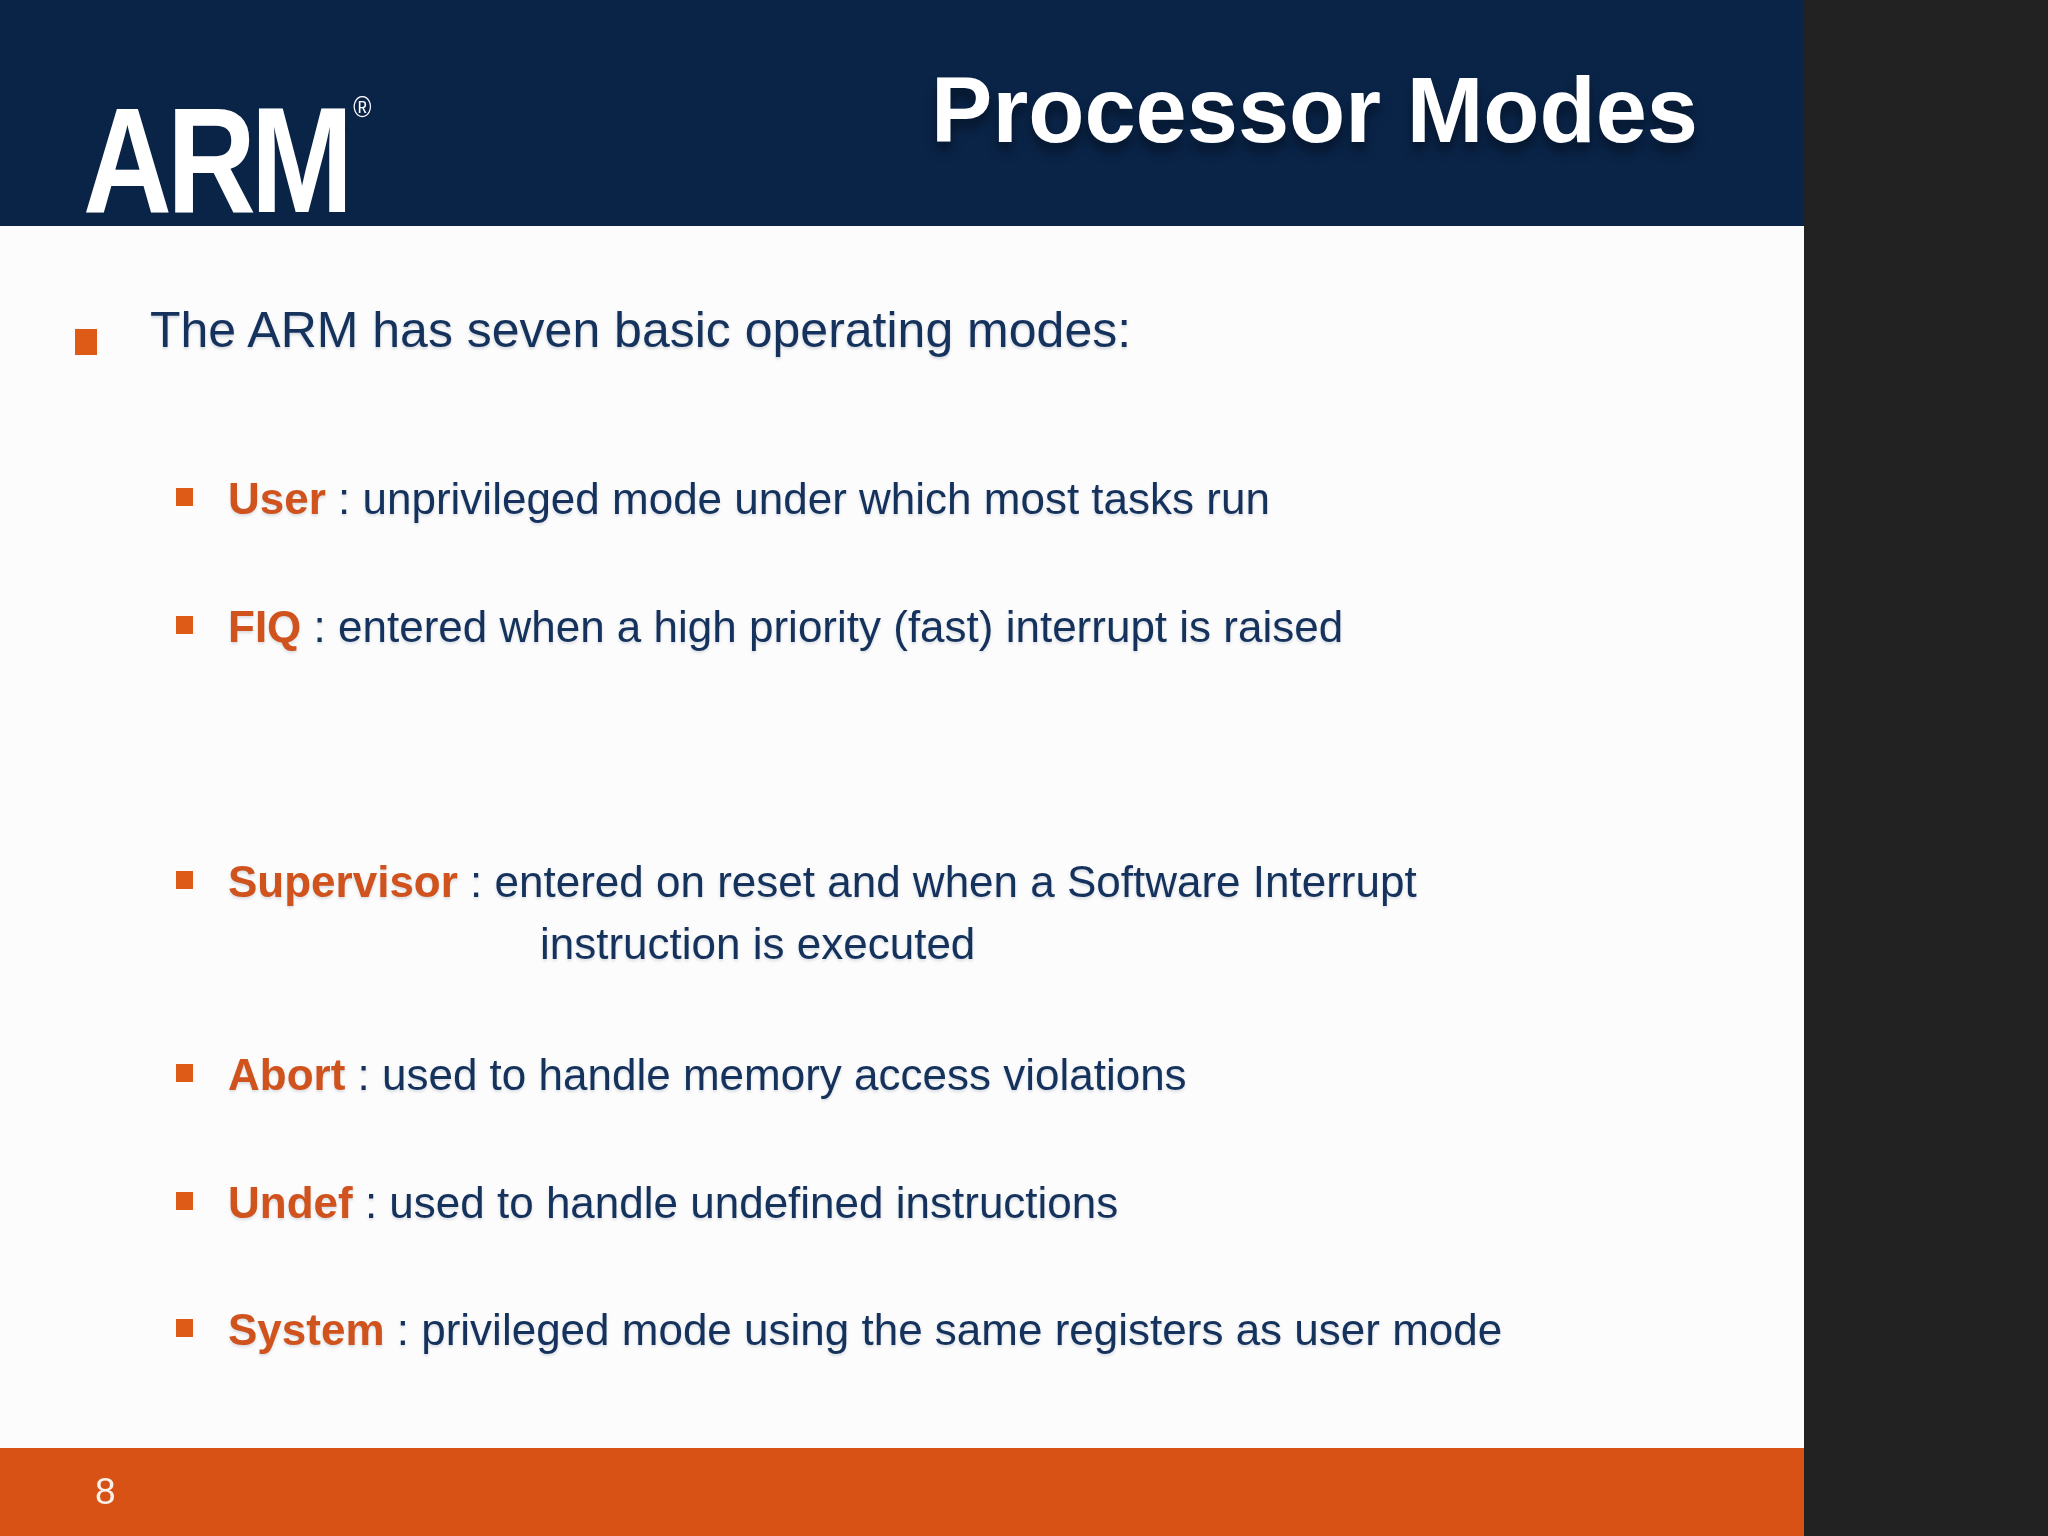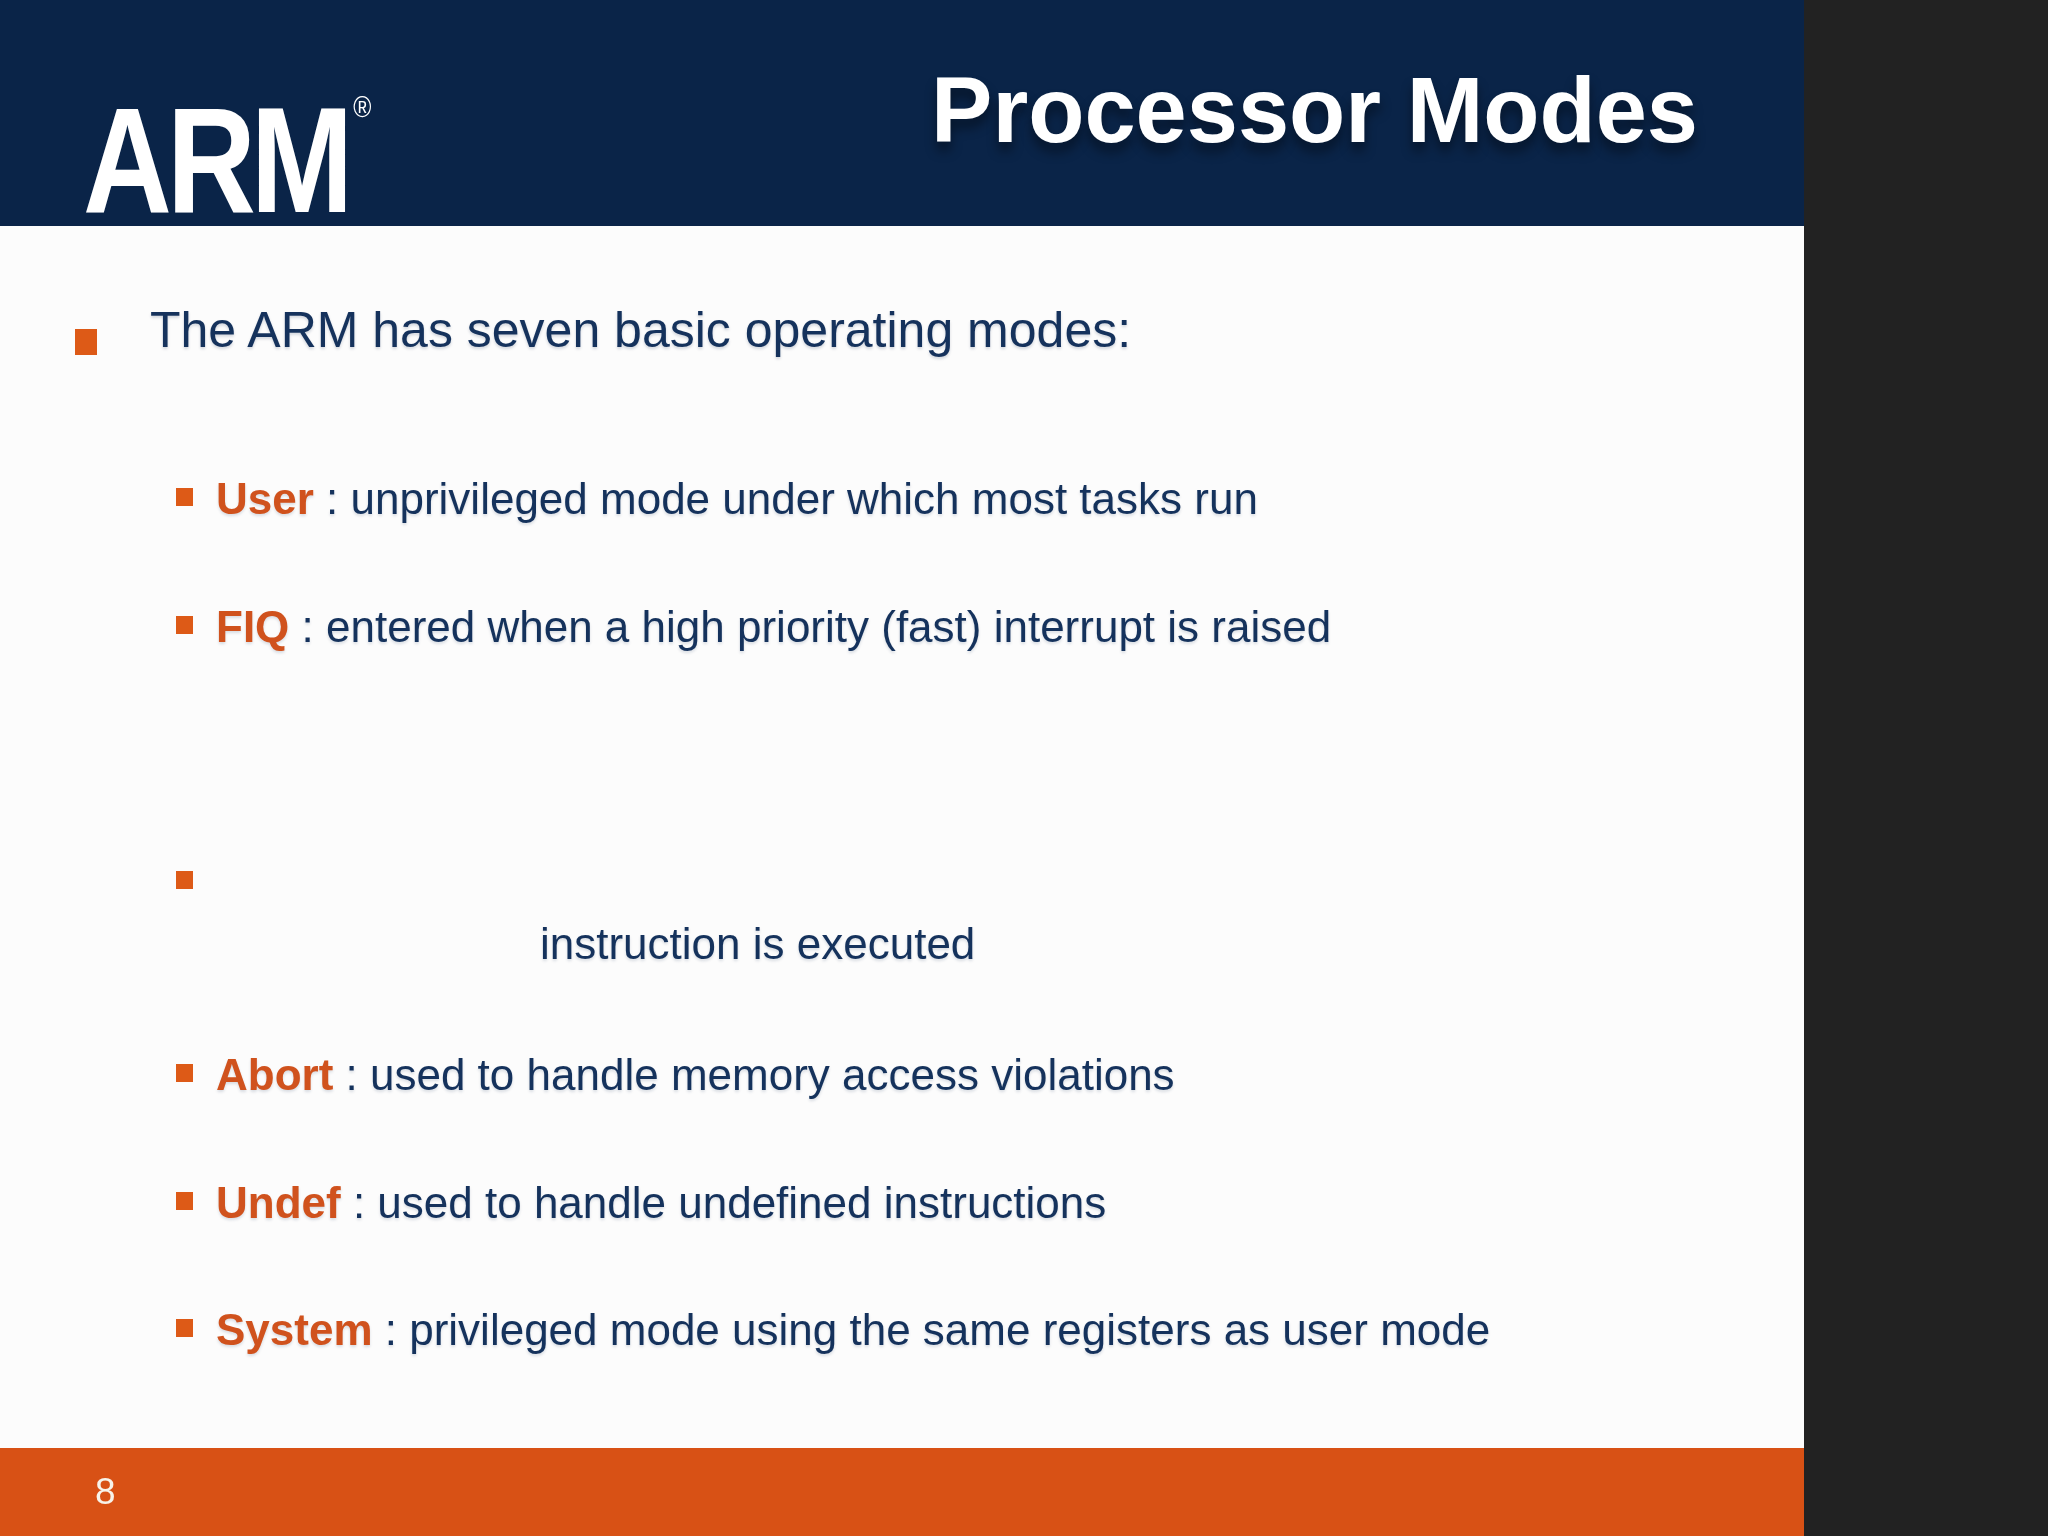--- a/index.html
+++ b/index.html
@@ -75,21 +75,21 @@
     line-height: 52px;
     color: var(--text-navy, #15325c);
     text-shadow: 0 2px 3px rgba(16,40,80,0.15);
   }
   .sub .sq {
     position: absolute;
     top: 15px; left: 0;
     width: 17px; height: 18px;
     background: var(--bullet-orange, #dd5a17);
   }
-  .sub .txt { margin-left: 40px; }
+  .sub .txt { margin-left: 52px; }
   .sub .mode {
     font-weight: 700;
     color: var(--accent-orange, #d0521d);
   }
   .cont {
     left: 540px;
     font-size: 44px;
     line-height: 52px;
     color: var(--text-navy, #15325c);
     text-shadow: 0 2px 3px rgba(16,40,80,0.15);
@@ -132,20 +132,21 @@
   </div>
 
   <div class="row sub" style="top:601px">
     <span class="sq"></span>
     <span class="txt"><span class="mode">FIQ</span><span class="desc"> : entered when a high priority (fast) interrupt is raised</span></span>
   </div>
 
 
   <div class="row sub" style="top:856px">
     <span class="sq"></span>
+    <span class="txt"><span class="mode">Supervisor</span><span class="desc"> : entered on reset and when a Software Interrupt</span></span>
   </div>
   <div class="row cont" style="top:918px">instruction is executed</div>
 
   <div class="row sub" style="top:1177px">
     <span class="sq"></span>
     <span class="txt"><span class="mode">Undef</span><span class="desc"> : used to handle undefined instructions</span></span>
   </div>
 
   <div class="row sub" style="top:1049px">
     <span class="sq"></span>

